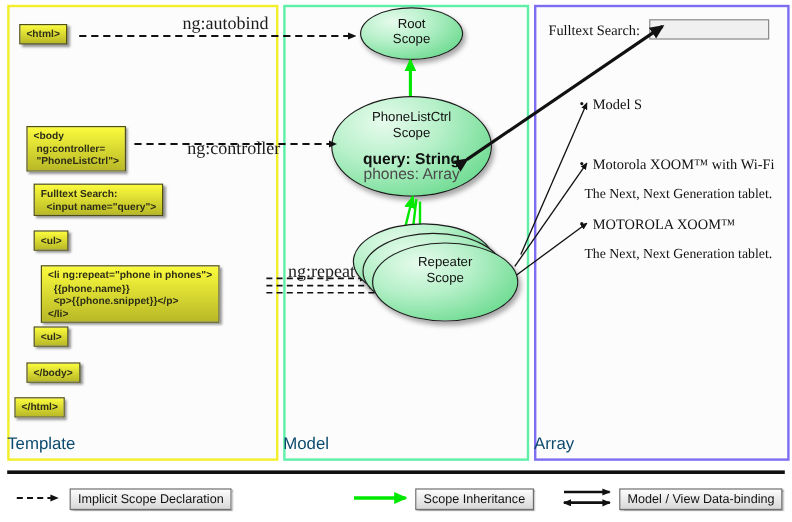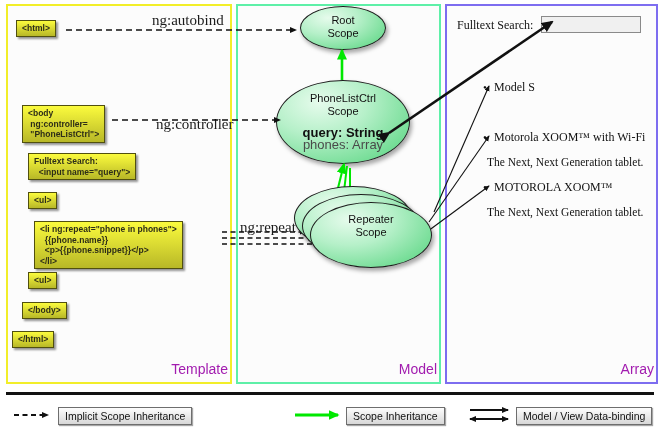--- a/index.html
+++ b/index.html
@@ -8,22 +8,22 @@
   #canvas{position:relative;width:660px;height:435px;background:#ffffff;}
 
   
   .panel{position:absolute;background:#fcfcfc;}
   .panel-template{left:6px;  top:4px;  width:222px; height:376px;
                   border:2px solid #f2ee29;}
   .panel-model{   left:236px;top:4px;  width:201px; height:376px;
                   border:2px solid #5ef0a8;}
   .panel-view{    left:445px;top:4px;  width:209px; height:376px;
                   border:2px solid #7d6df0;}
-  .panel-label{position:absolute;width:100%;text-align:right;
-               font-size:14px;color:#a21caf;font-weight:400;}
+  .panel-label{position:absolute;width:100%;text-align:left;
+               font-size:14px;color:#0c4a6e;font-weight:400;}
 
   
   .codebox{position:absolute;
            border:1px solid #51500f;
            background:linear-gradient(#fbfb3d,#b8b827);
            box-shadow:2px 2px 2px rgba(0,0,0,.42);
            font-family:Liberation Sans, sans-serif;
            font-size:8.5px;line-height:10.5px;color:#2d2d18;
            padding:2px 5px;white-space:pre;font-weight:bold;}
 
@@ -178,17 +178,17 @@
 
     <line x1="14" y1="415" x2="48" y2="415" stroke="#111" stroke-width="1.8" stroke-dasharray="5,3.5" marker-end="url(#ahBlack)"></line>
     <line x1="295" y1="415" x2="338" y2="415" stroke="#00e800" stroke-width="3" marker-end="url(#ahGreen)"></line>
     <line x1="470" y1="410" x2="508" y2="410" stroke="#111" stroke-width="2" marker-end="url(#ahBlack)"></line>
     <line x1="508" y1="419" x2="470" y2="419" stroke="#111" stroke-width="2" marker-end="url(#ahBlack)"></line>
     <line x1="470" y1="419" x2="508" y2="419" stroke="#111" stroke-width="2" marker-end="url(#ahBlack)"></line>
   </svg>
 
   <div class="divider"></div>
 
-  <div class="lg-box" style="left:58px;top:407px;">Implicit Scope Inheritance</div>
+  <div class="lg-box" style="left:58px;top:407px;">Implicit Scope Declaration</div>
   <div class="lg-box" style="left:346px;top:407px;">Scope Inheritance</div>
   <div class="lg-box" style="left:516px;top:407px;">Model / View Data-binding</div>
 
 </div>
 
 </body></html>

